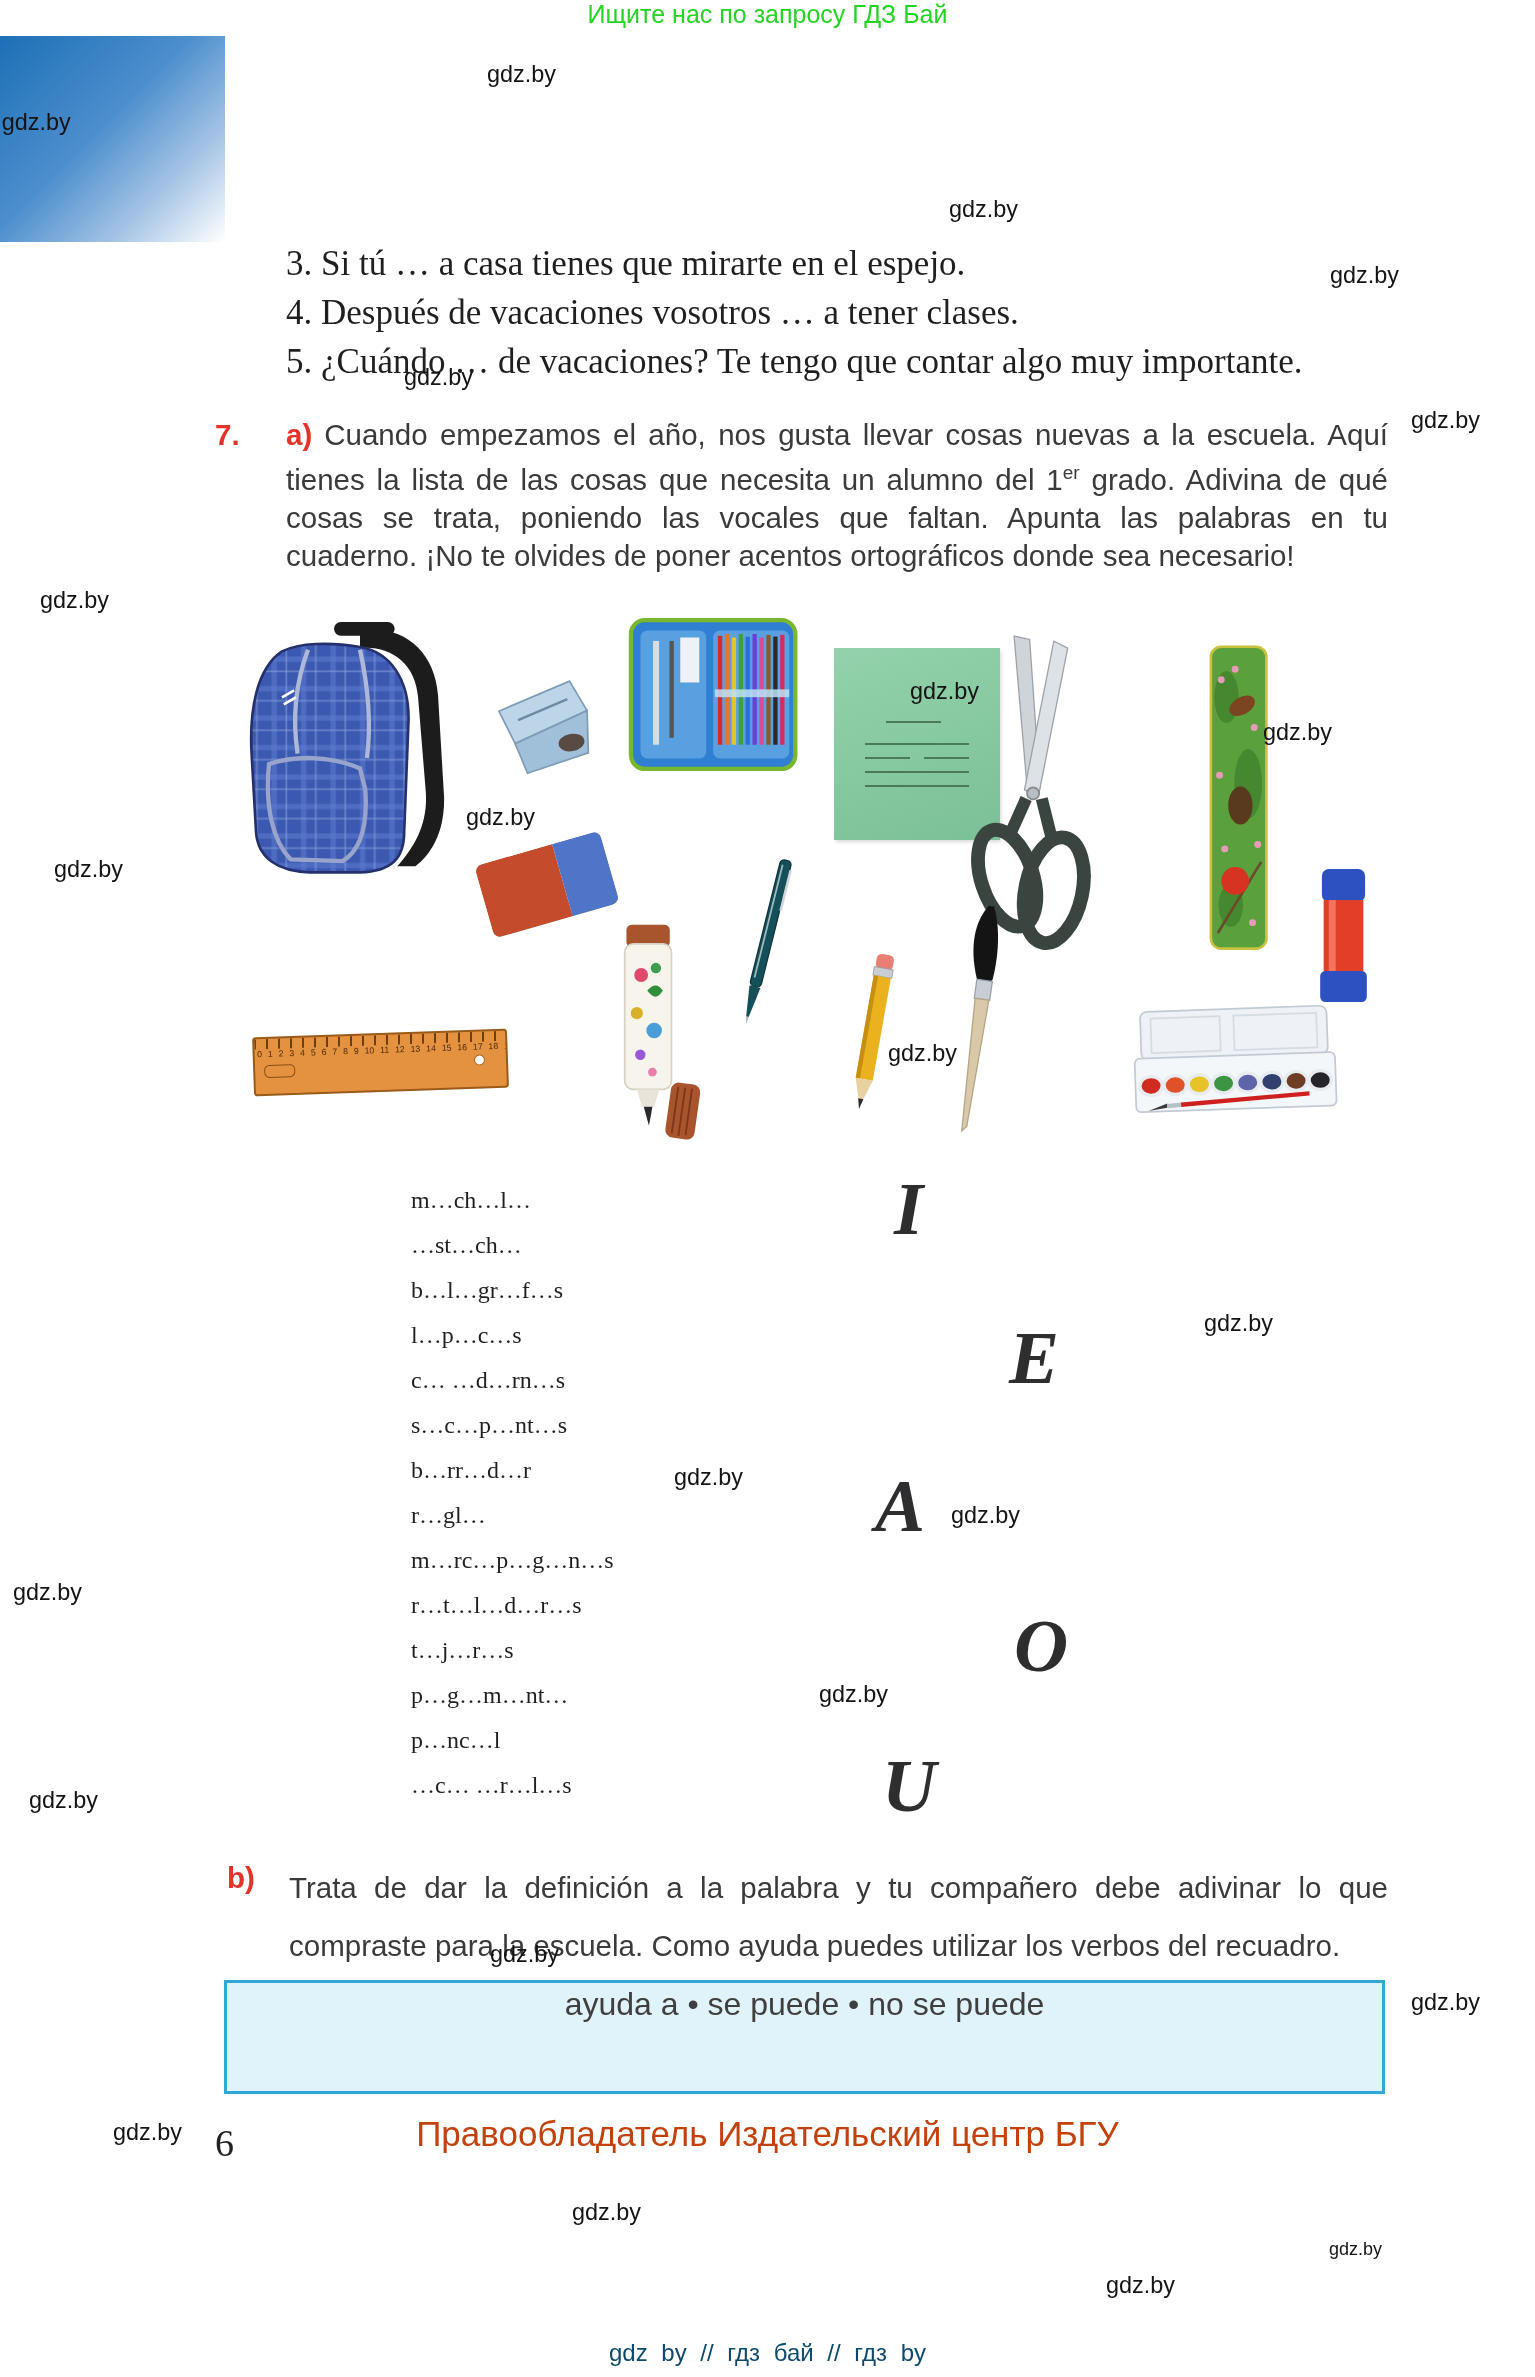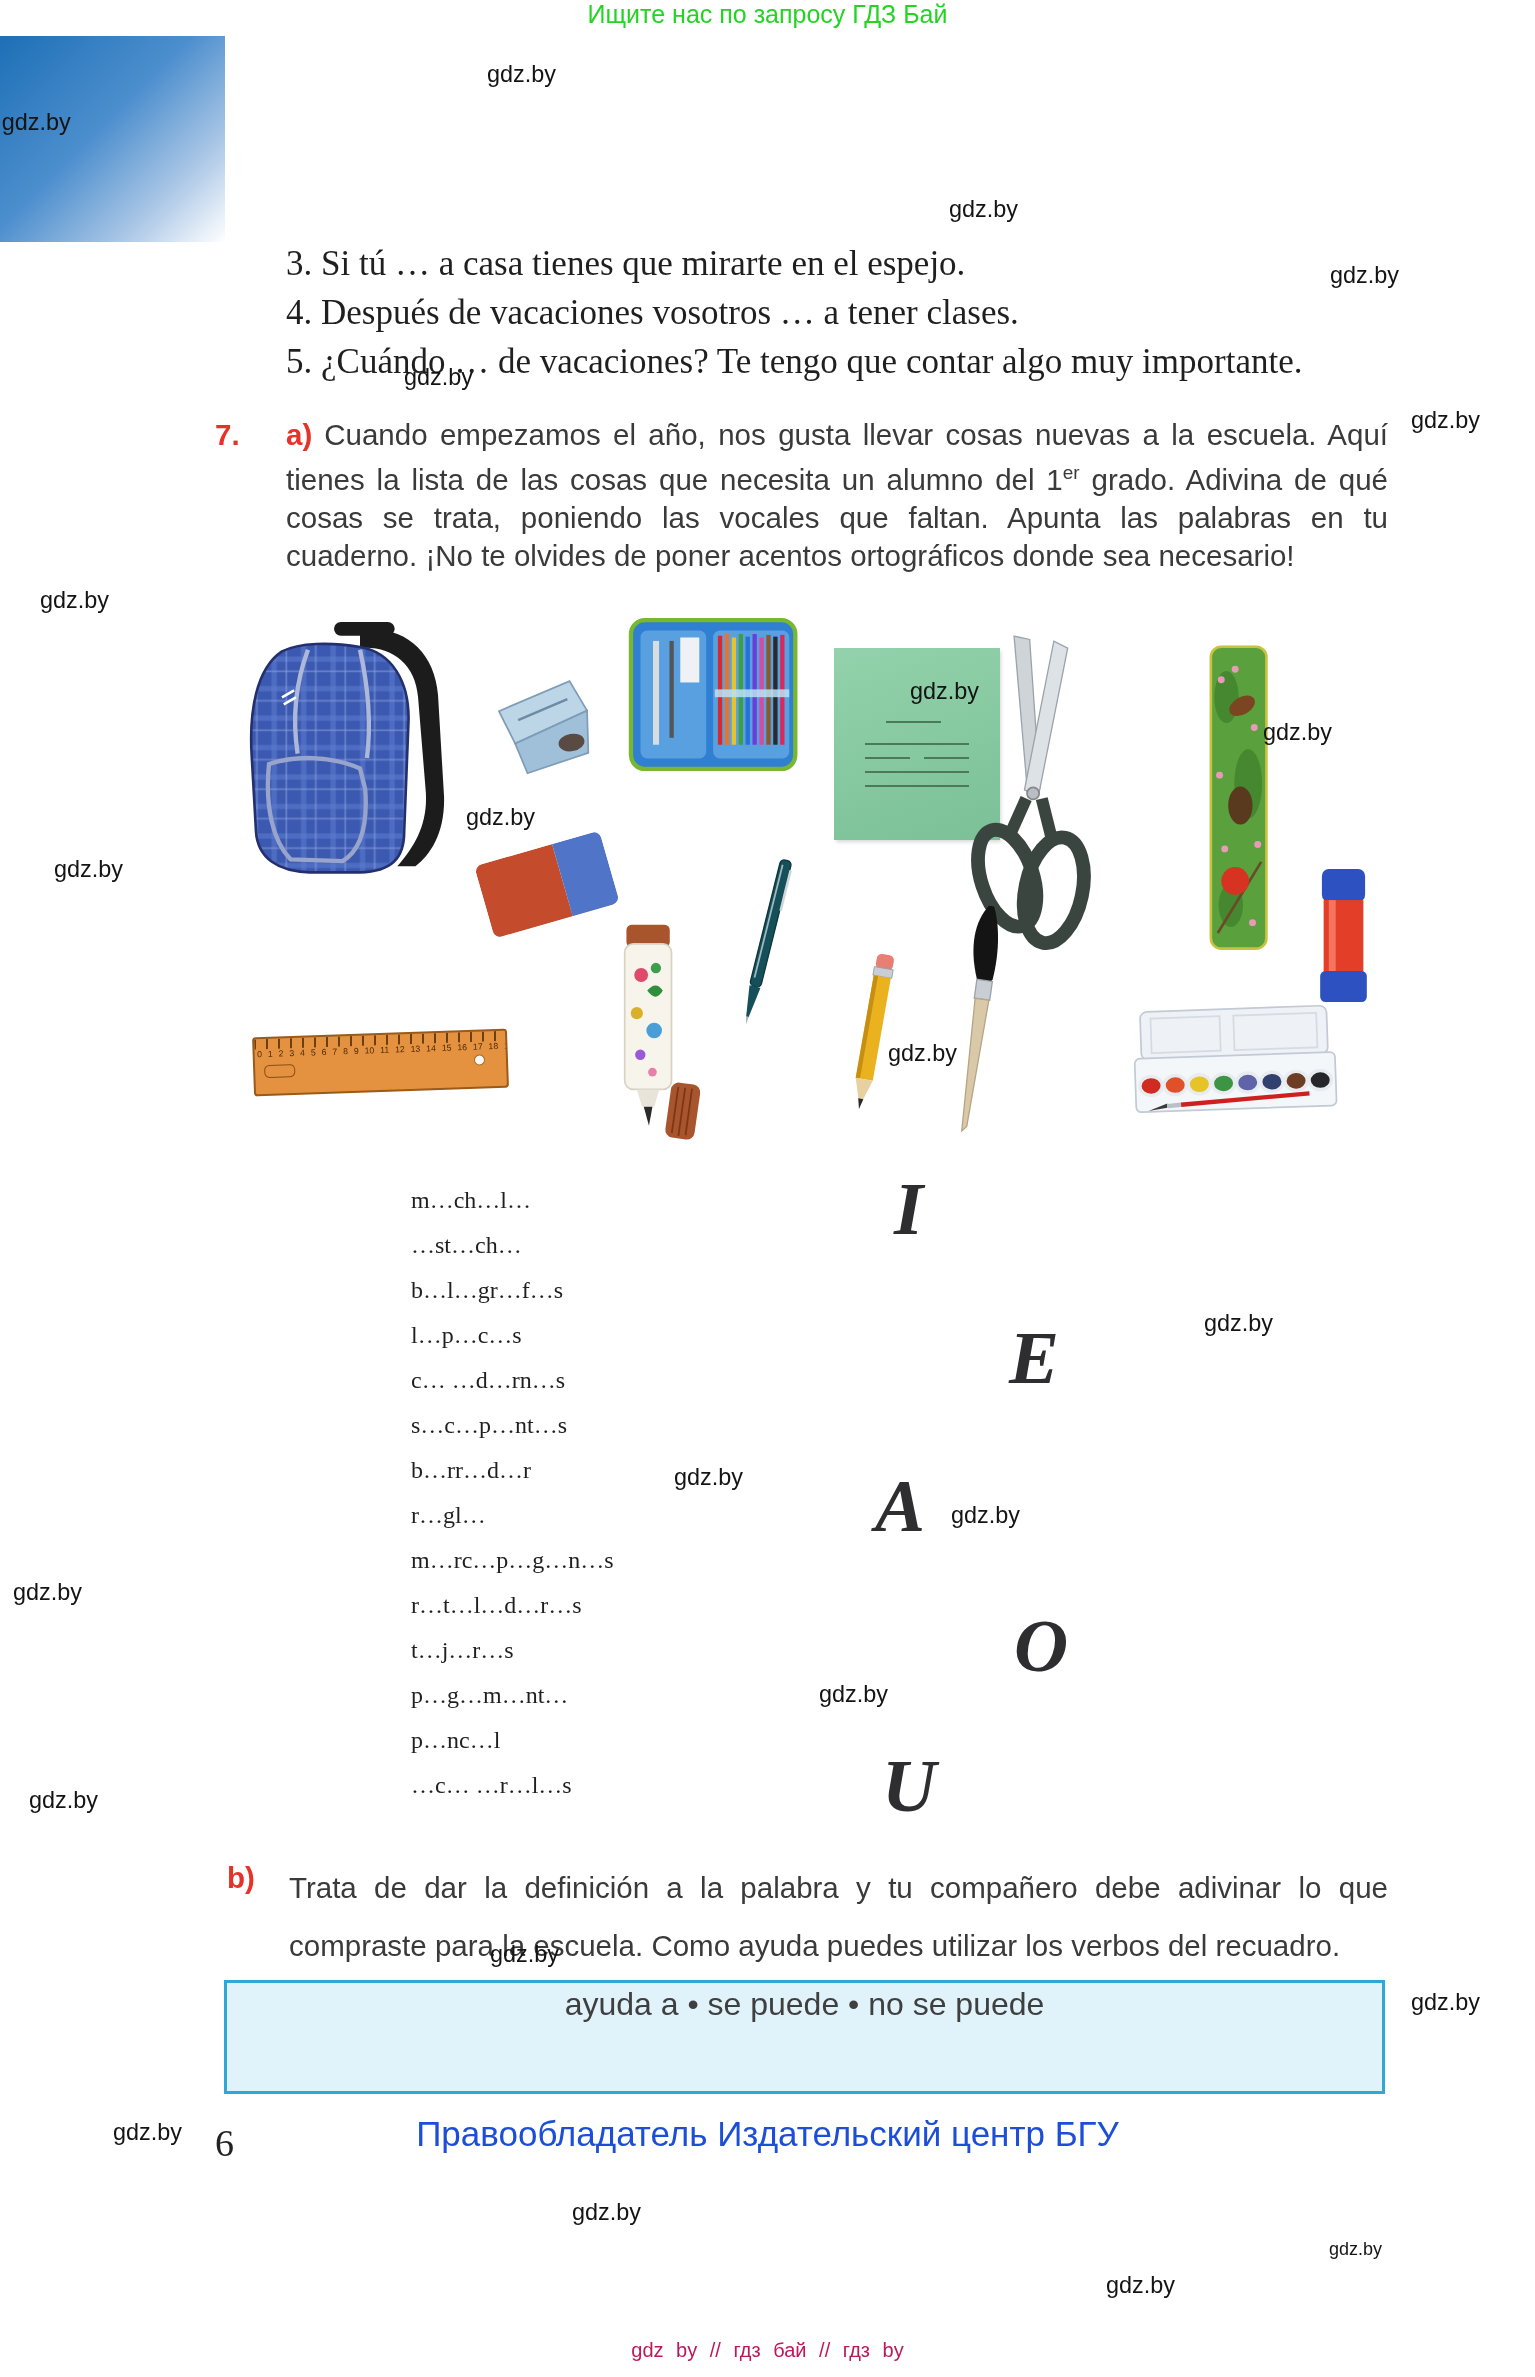--- a/index.html
+++ b/index.html
@@ -25,25 +25,25 @@
         font-size:24px;color:#1f1f1f;}
   .wordlist div{height:45px;line-height:45px;white-space:nowrap;}
   .vowel{position:absolute;font-family:"Liberation Serif",serif;font-weight:bold;
         font-style:italic;font-size:75px;color:#2e2e30;line-height:1;}
   .verbbox{position:absolute;left:224px;top:1980px;width:1155px;height:108px;
         background:#e0f2fa;border:3.5px solid #2fa8d5;text-align:center;
         font-size:32px;color:#3f3f3f;}
   .verbbox div{line-height:43px;}
   .verbbox .l1{margin-top:11.3px;}
   .footer-copy{position:absolute;left:0;top:2114px;width:1535px;text-align:center;
-        font-size:35px;color:#1d4ed8;}
+        font-size:35px;color:#c2410c;}
   .page-num{position:absolute;left:215px;top:2121px;font-family:"Liberation Serif",serif;
         font-size:38px;color:#222;}
   .footer-links{position:absolute;left:0;top:2339px;width:1535px;text-align:center;
-        font-size:20px;color:#be185d;word-spacing:7px;}
+        font-size:24px;color:#0c4a6e;word-spacing:7px;}
   
   .eraser{position:absolute;left:482px;top:847px;width:130px;height:75px;border-radius:7.8px;
         overflow:hidden;transform:rotate(-16deg);
         box-shadow:inset 0 -12px 10.4px -5.2px rgba(60,20,10,.35);}
   .eraser .red{position:absolute;left:0;top:0;width:62%;height:100%;background:#c44b2c;}
   .eraser .blue{position:absolute;right:0;top:0;width:38%;height:100%;background:#4f74c8;}
   .ruler{position:absolute;left:253px;top:1033px;width:251px;height:55px;background:#e59240;
         border:2.6px solid #9a5a18;border-radius:3.5px;transform:rotate(-2deg);overflow:hidden;}
   .ruler .ticks{height:10.4px;background:repeating-linear-gradient(90deg,#6b3f10 0 1.7px,transparent 1.7px 12px);}
   .ruler .nums{font-size:8.7px;color:#4a2a08;white-space:nowrap;word-spacing:3.5px;padding-left:2.6px;}

